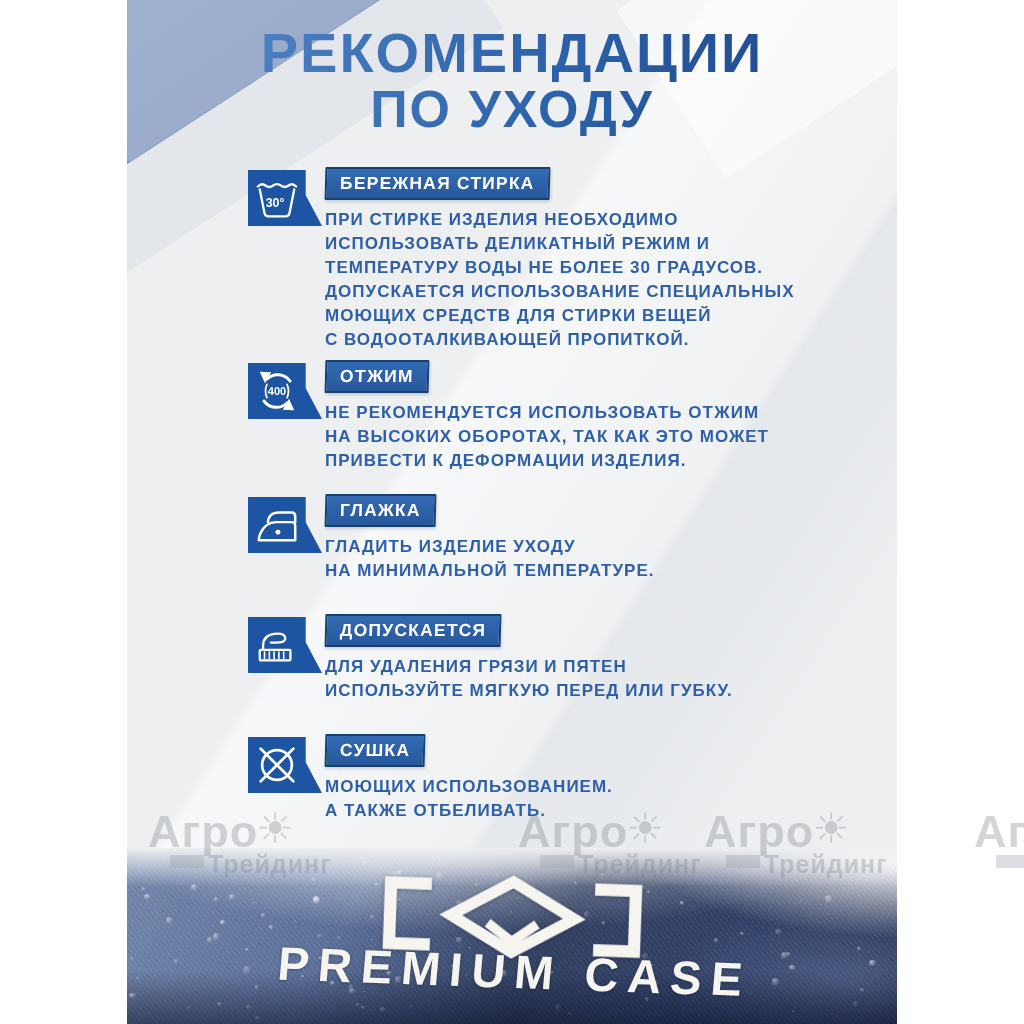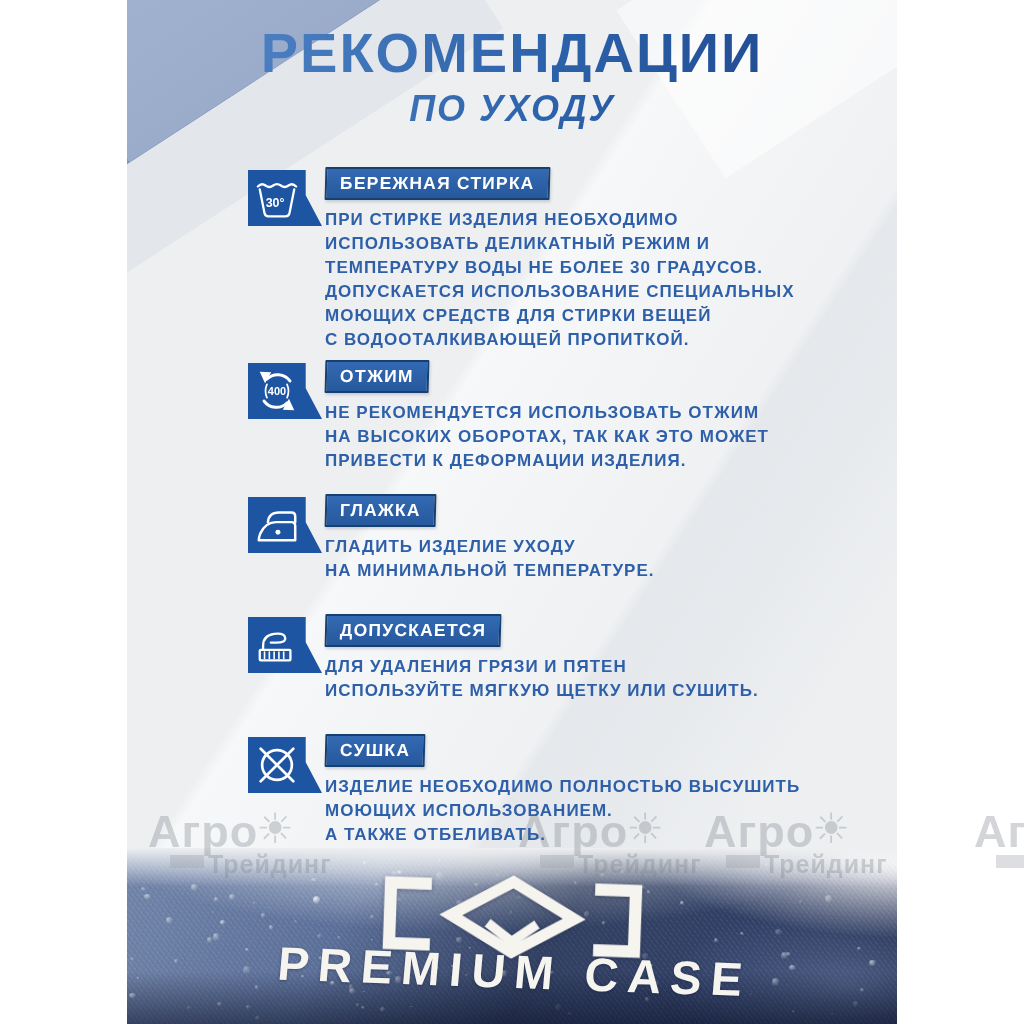--- a/index.html
+++ b/index.html
@@ -32,21 +32,21 @@
     background:rgba(255,255,255,.5);}
 
   
   .title{position:absolute;left:0;top:24px;width:770px;text-align:center;z-index:4;}
   .title .t1,.title .t2{
     font-weight:800;letter-spacing:2px;
     background:linear-gradient(105deg,#5588c8 5%,#2c62ab 55%,#1c4186 100%);
     -webkit-background-clip:text;background-clip:text;color:transparent;
   }
   .title .t1{font-size:56px;line-height:58px;}
-  .title .t2{font-size:36px;line-height:54px;font-style:italic;}
+  .title .t2{font-size:52px;line-height:54px;}
 
   
   .section{position:absolute;left:121px;z-index:4;width:620px;}
   .tile{
     position:absolute;left:0;top:0;width:74px;height:56px;
     background:#1d55a3;
     clip-path:polygon(0 0,78% 0,78% 45%,100% 100%,0 100%);
   }
   .tile svg{position:absolute;left:6px;top:5px;}
   .content{position:absolute;left:77px;top:-3px;width:545px;}
@@ -190,36 +190,35 @@
       <svg width="46" height="46" viewBox="0 0 48 48">
         <rect class="s-stroke" stroke-width="2.4" x="6" y="29" width="32" height="11" rx="1"></rect>
         <path class="s-stroke" stroke-width="1.7" d="M11 31.5 V38 M16 31.5 V38 M21 31.5 V38 M26 31.5 V38 M31 31.5 V38"></path>
         <path class="s-stroke" stroke-width="2.4" d="M9.5 29 V25 Q9.5 14 21 12.5 Q31.5 11 32.5 16.5 Q33.5 21.5 23 21.5 H17.5"></path>
       </svg>
     </div>
     <div class="content">
       <div class="banner">ДОПУСКАЕТСЯ</div>
       <div class="body-text">
         <div>ДЛЯ УДАЛЕНИЯ ГРЯЗИ И ПЯТЕН</div>
-        <div>ИСПОЛЬЗУЙТЕ МЯГКУЮ ЩЕТКУ ИЛИ СУШИТЬ.</div>
+        <div>ИСПОЛЬЗУЙТЕ МЯГКУЮ ПЕРЕД ИЛИ ГУБКУ.</div>
       </div>
     </div>
   </div>
 
   <div class="section" style="top:737px">
     <div class="tile">
       <svg width="46" height="46" viewBox="0 0 48 48">
         <circle class="s-stroke" stroke-width="2.8" cx="24" cy="24" r="15.5"></circle>
         <path class="s-stroke" stroke-width="2.8" d="M7 7 L41 41 M41 7 L7 41"></path>
       </svg>
     </div>
     <div class="content">
       <div class="banner">СУШКА</div>
       <div class="body-text">
-        <div>ИЗДЕЛИЕ НЕОБХОДИМО ПОЛНОСТЬЮ ВЫСУШИТЬ</div>
         <div>МОЮЩИХ ИСПОЛЬЗОВАНИЕМ.</div>
         <div>А ТАКЖЕ ОТБЕЛИВАТЬ.</div>
       </div>
     </div>
   </div>
 
   <div class="photo">
     <div class="base"></div>
     <div class="weave"></div>
     <div id="droplets">

